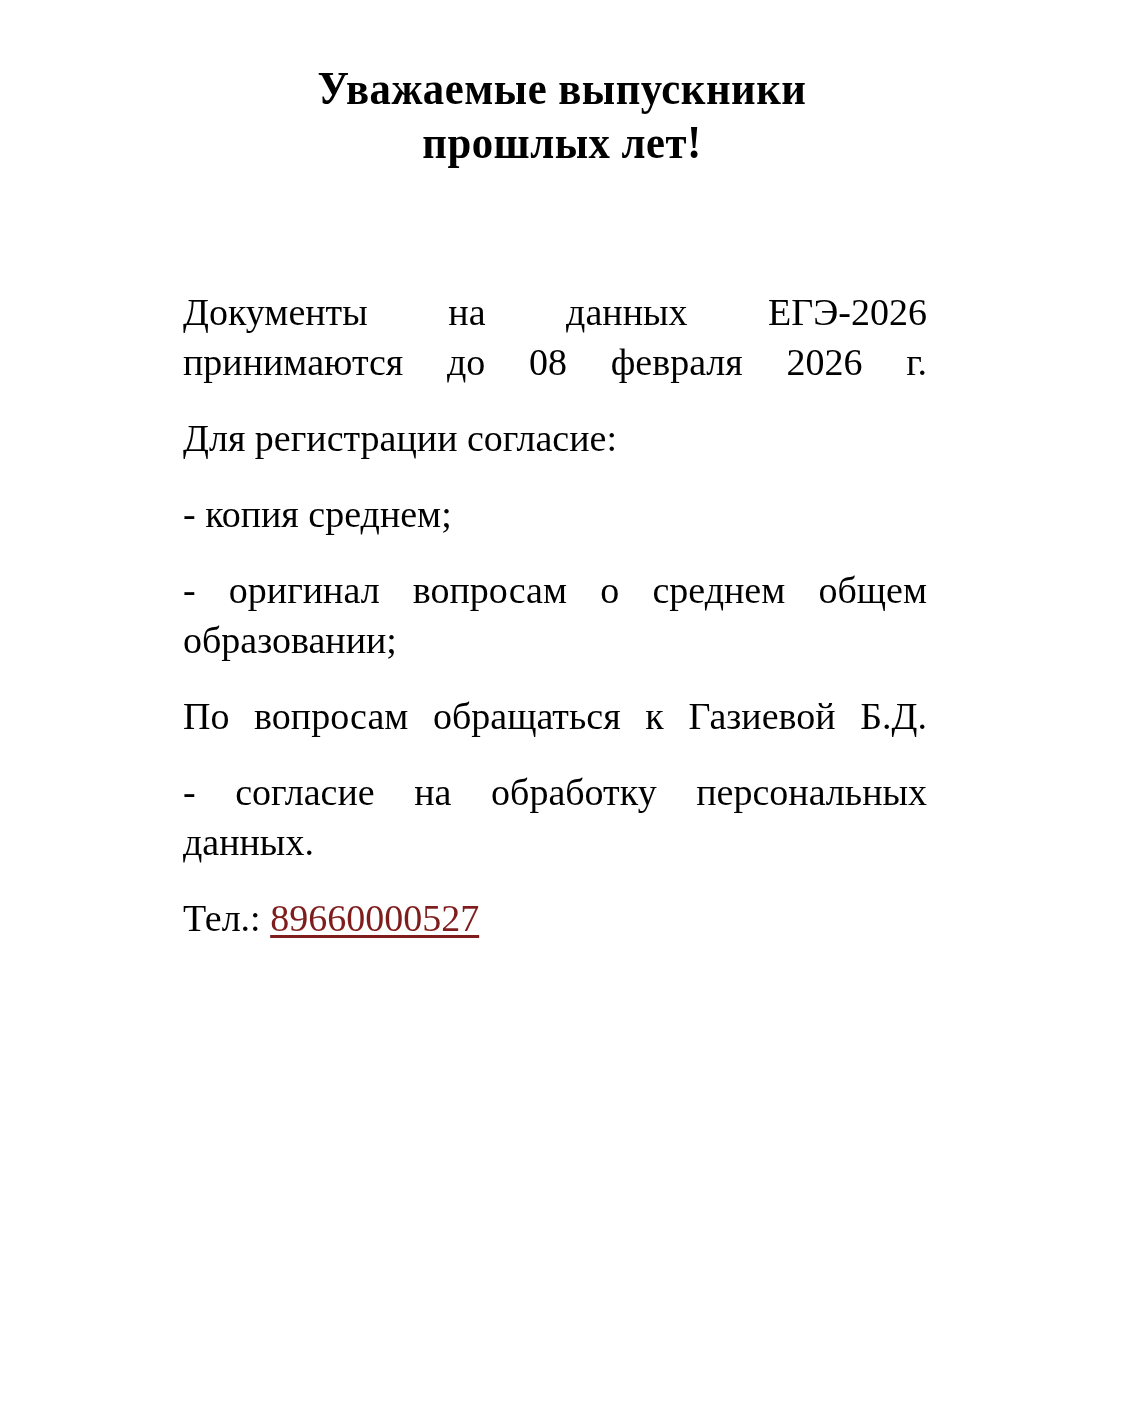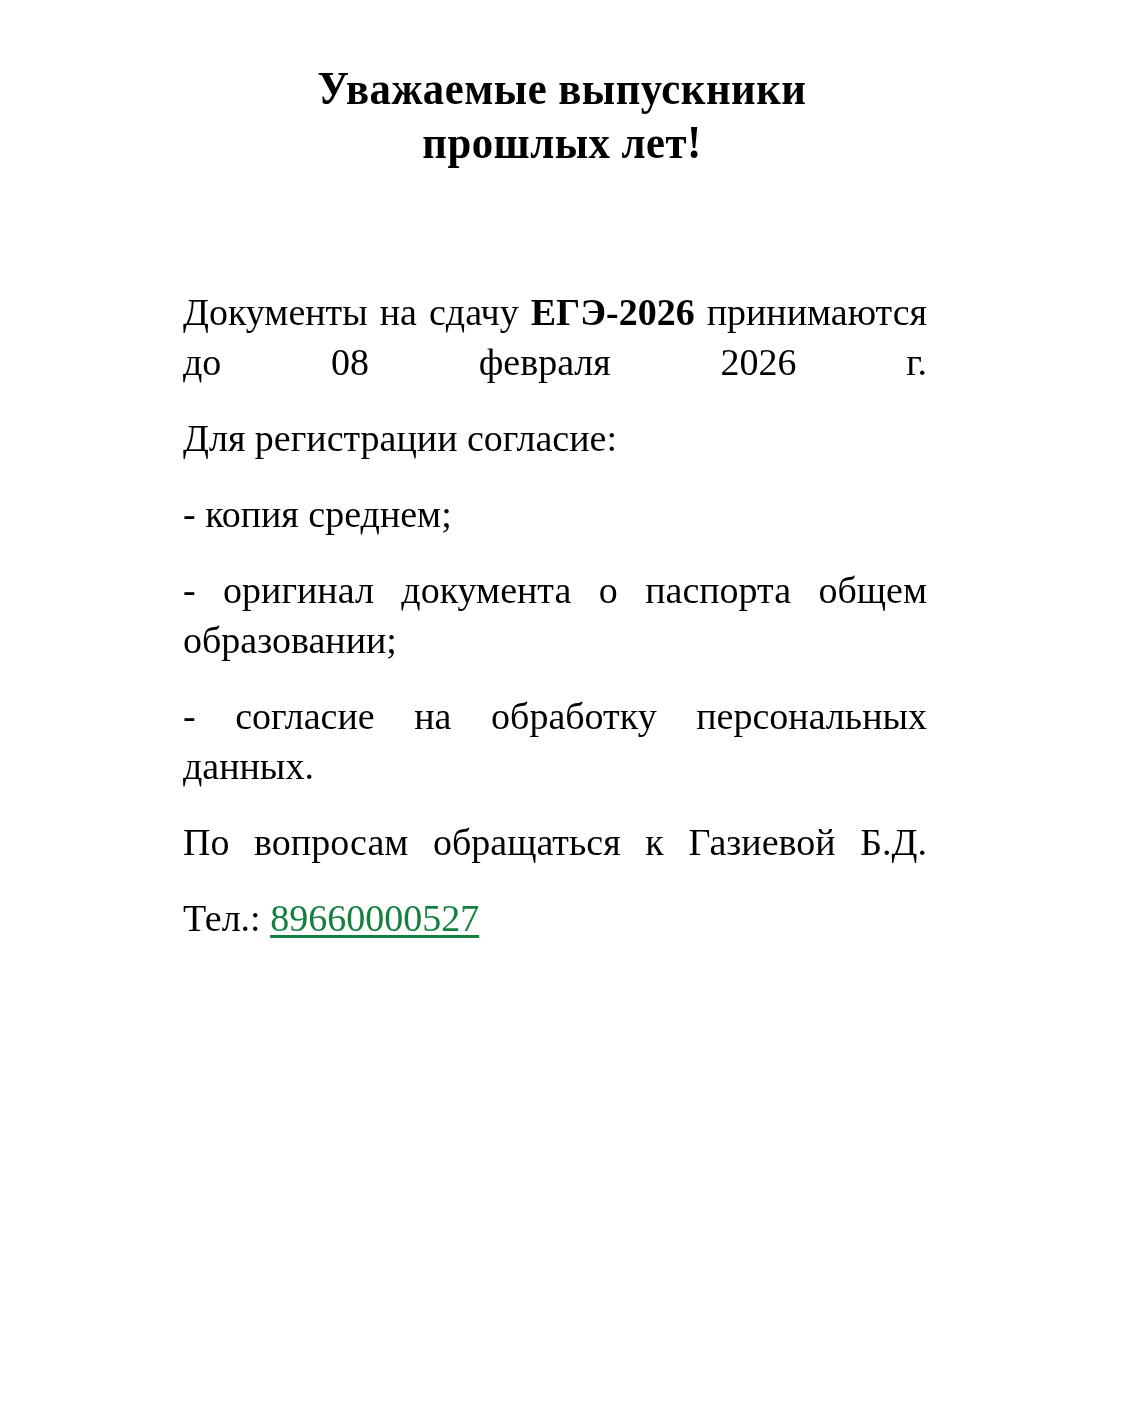--- a/index.html
+++ b/index.html
@@ -64,25 +64,25 @@
   p.para:last-child {
     margin-bottom: 0;
   }
 
   
   p.para.force-justify {
     text-align-last: justify;
   }
 
   .bold {
-    font-weight: bold;
+    font-weight: normal;
   }
 
   .phone-link {
-    color: #15803d;
+    color: #7f1d1d;
     text-decoration: underline;
     text-decoration-thickness: 3px;
     text-underline-offset: 4px;
     cursor: pointer;
   }
 
   .para-single {
     text-align: left;
   }
 </style>
@@ -91,31 +91,31 @@
 
 <div class="page">
 
   <div class="title-block">
     <span class="title-line">Уважаемые выпускники</span>
     <span class="title-line">прошлых лет!</span>
   </div>
 
   <div class="body-column">
 
-    <p class="para force-justify"><span>Документы на сдачу </span><span class="bold">ЕГЭ-2026</span><span> принимаются до 08 февраля 2026 г.</span></p>
+    <p class="para force-justify"><span>Документы на данных </span><span class="bold">ЕГЭ-2026</span><span> принимаются до 08 февраля 2026 г.</span></p>
 
     <p class="para para-single">Для регистрации согласие:</p>
 
     <p class="para para-single">- копия среднем;</p>
 
 
-    <p class="para force-justify">- оригинал документа о паспорта общем образовании;</p>
+    <p class="para force-justify">- оригинал вопросам о среднем общем образовании;</p>
 
 
+    <p class="para force-justify">По вопросам обращаться к Газиевой Б.Д.</p>
+
     <p class="para force-justify">- согласие на обработку персональных данных.</p>
-
-    <p class="para force-justify">По вопросам обращаться к Газиевой Б.Д.</p>
 
     <p class="para para-single"><span>Тел.: </span><a class="phone-link" href="#">89660000527</a></p>
 
   </div>
 
 </div>
 
 </body></html>

